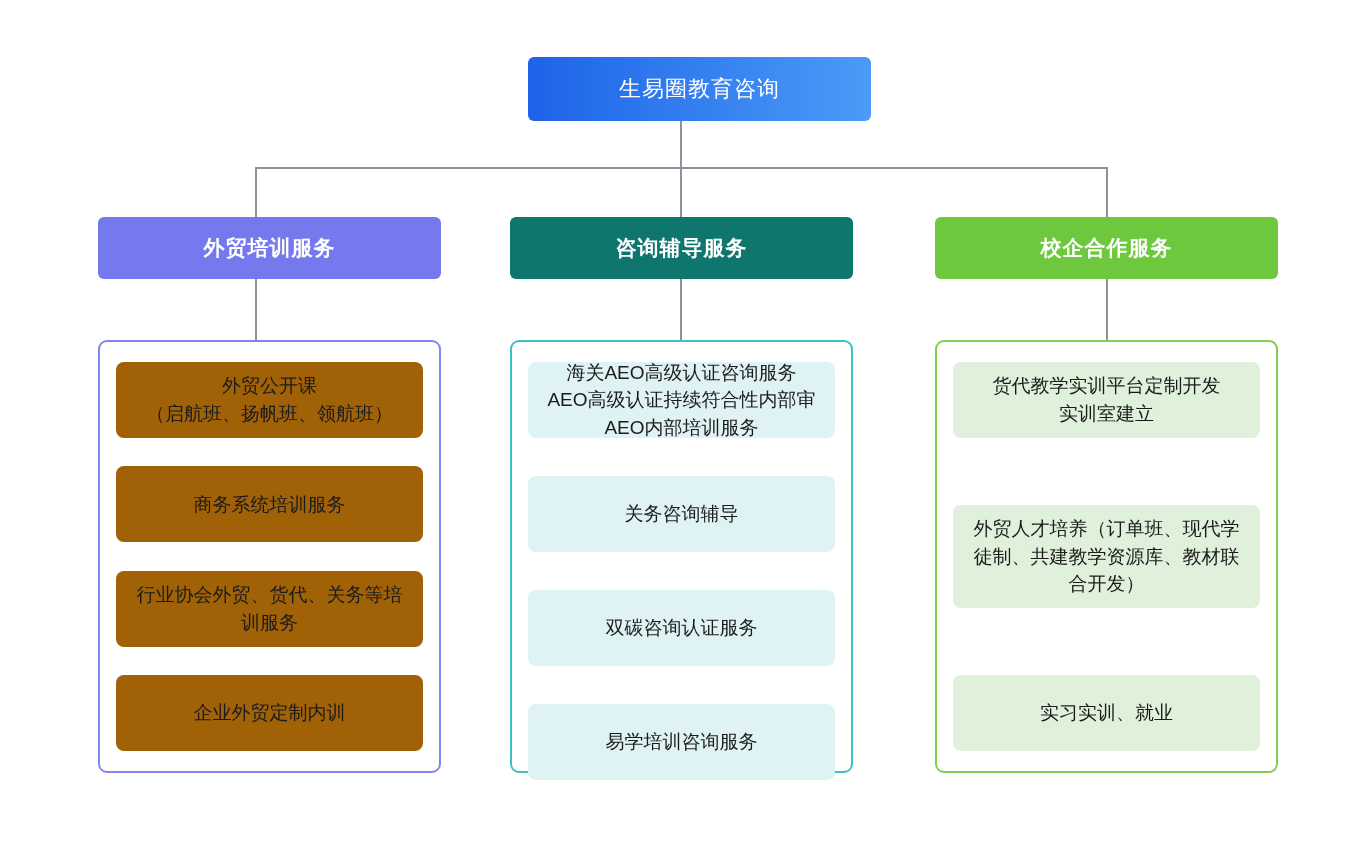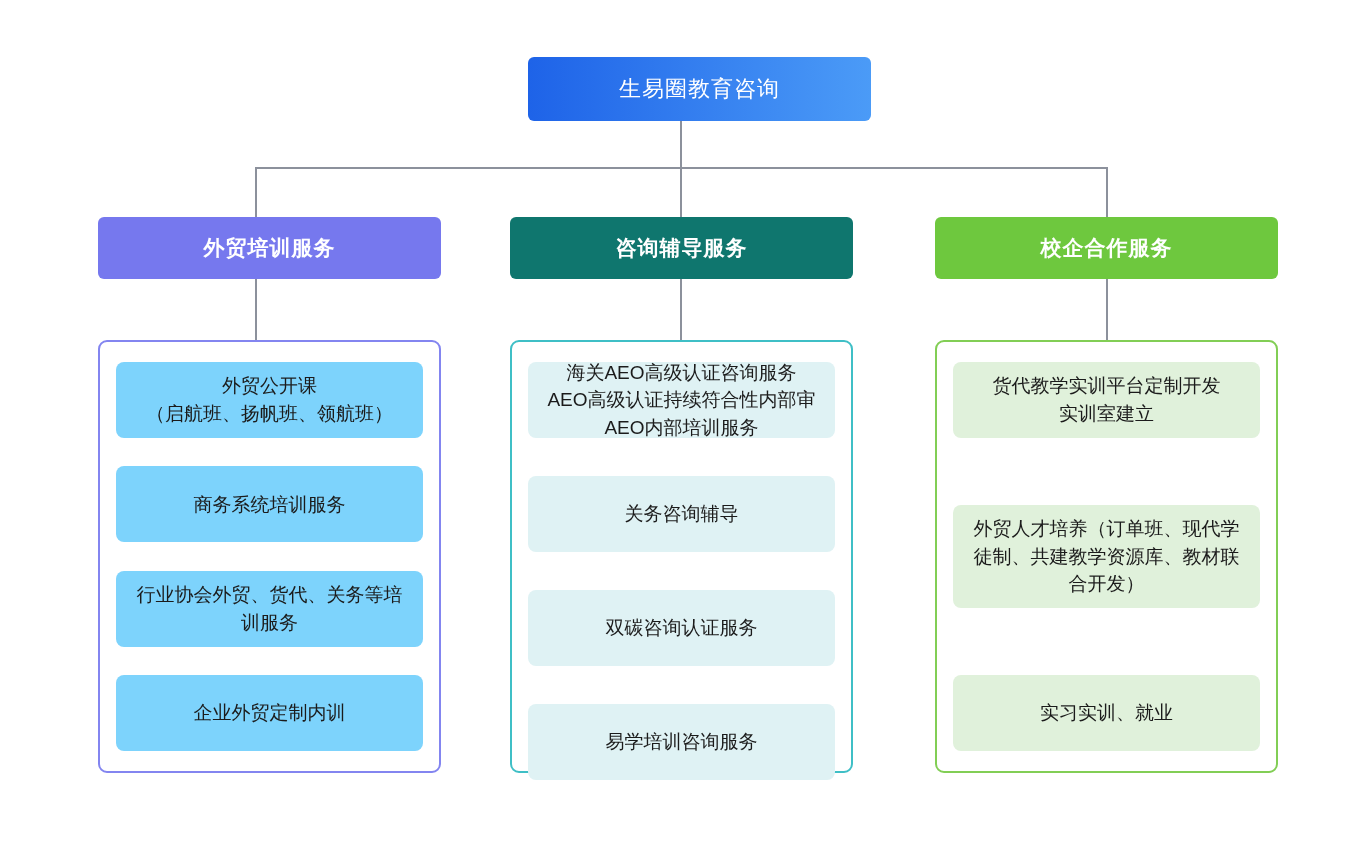--- a/index.html
+++ b/index.html
@@ -62,21 +62,21 @@
   .service-item {
     width: 100%;
     min-height: 76px;
     border-radius: 8px;
     padding: 10px 13px;
     display: flex; align-items: center; justify-content: center;
     text-align: center;
     font-size: 19px; line-height: 1.45; color: #1b1b1b;
     white-space: pre-line;
   }
-  .itm-purple { background: #7dd3fc; }
+  .itm-purple { background: #a16207; }
   .itm-teal   { background: #DFF2F4; }
   .itm-green  { background: #E0F1DB; }
 </style>
 </head>
 <body>
 
 <div class="canvas">
 
   <div class="line line-v" style="left:680px; top:121px; height:96px;"></div>
   <div class="line line-h" style="left:255px; top:167px; width:852px;"></div>

